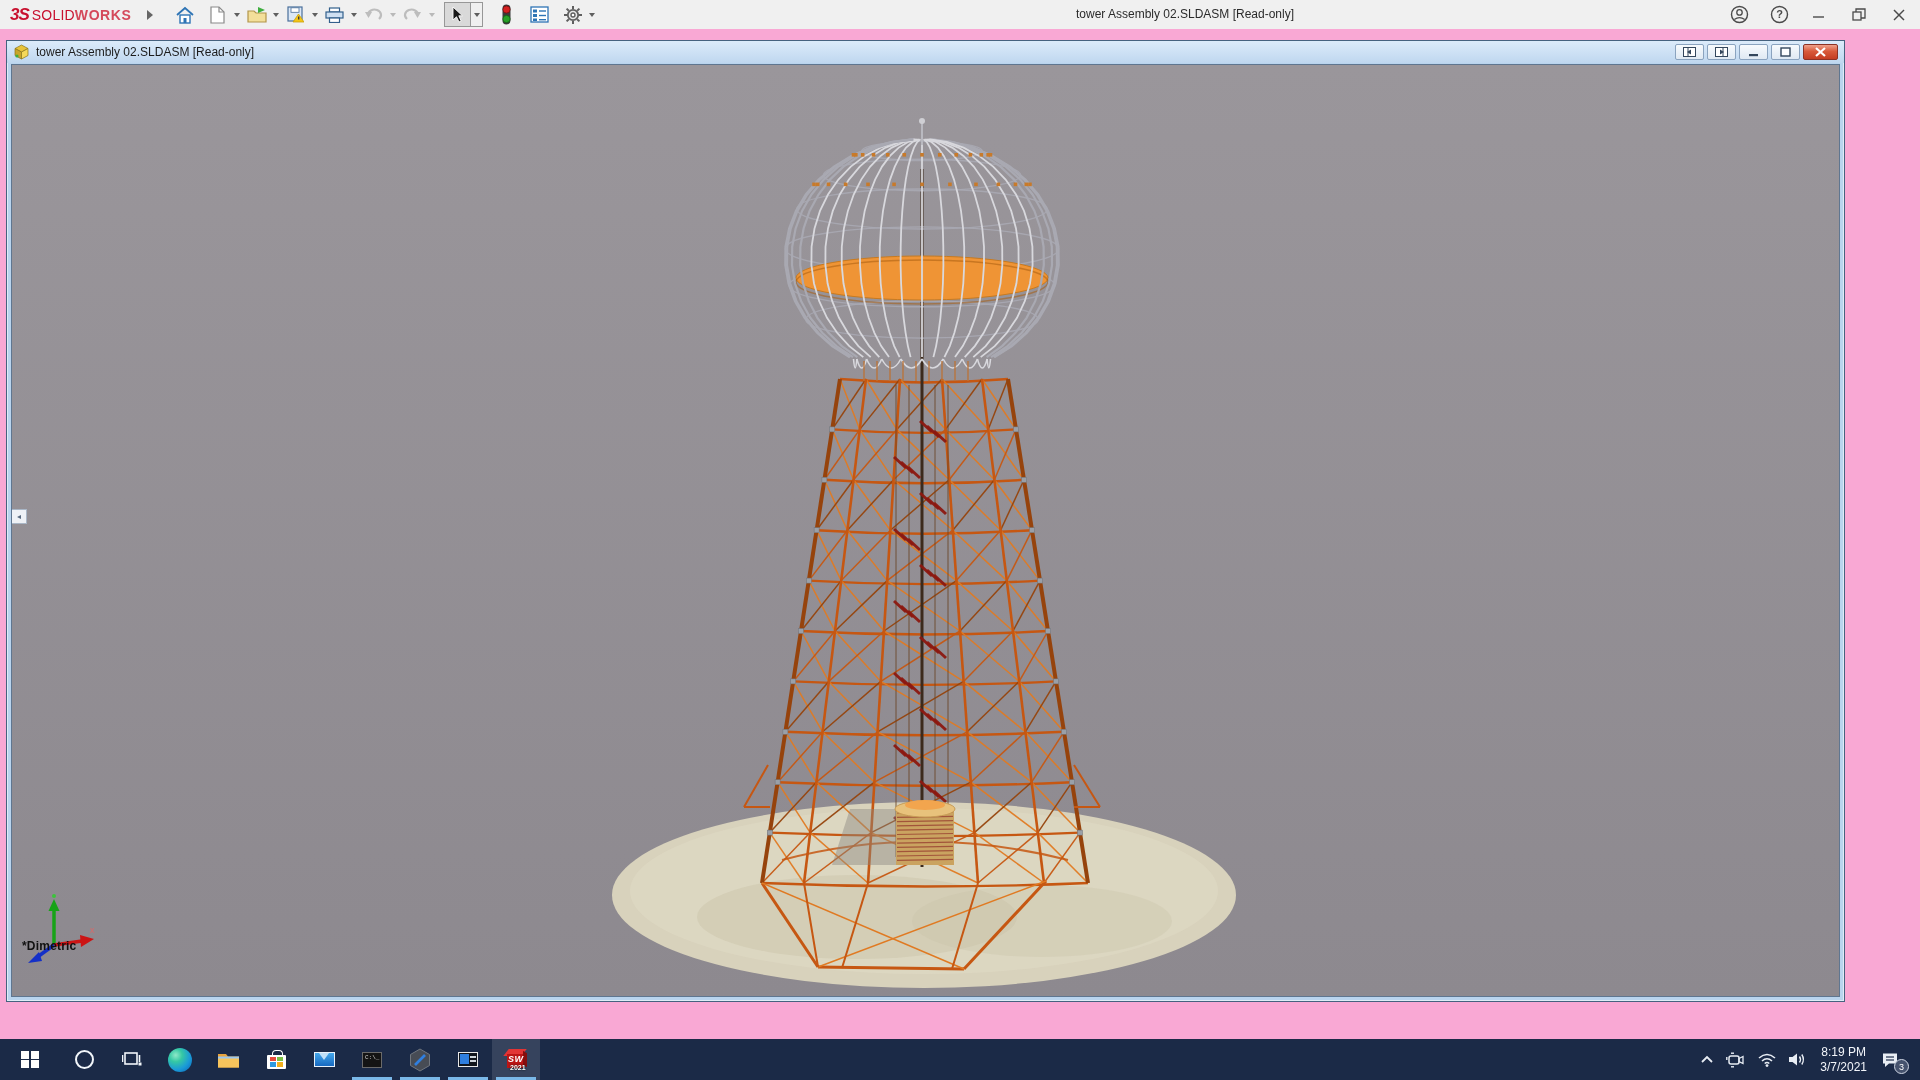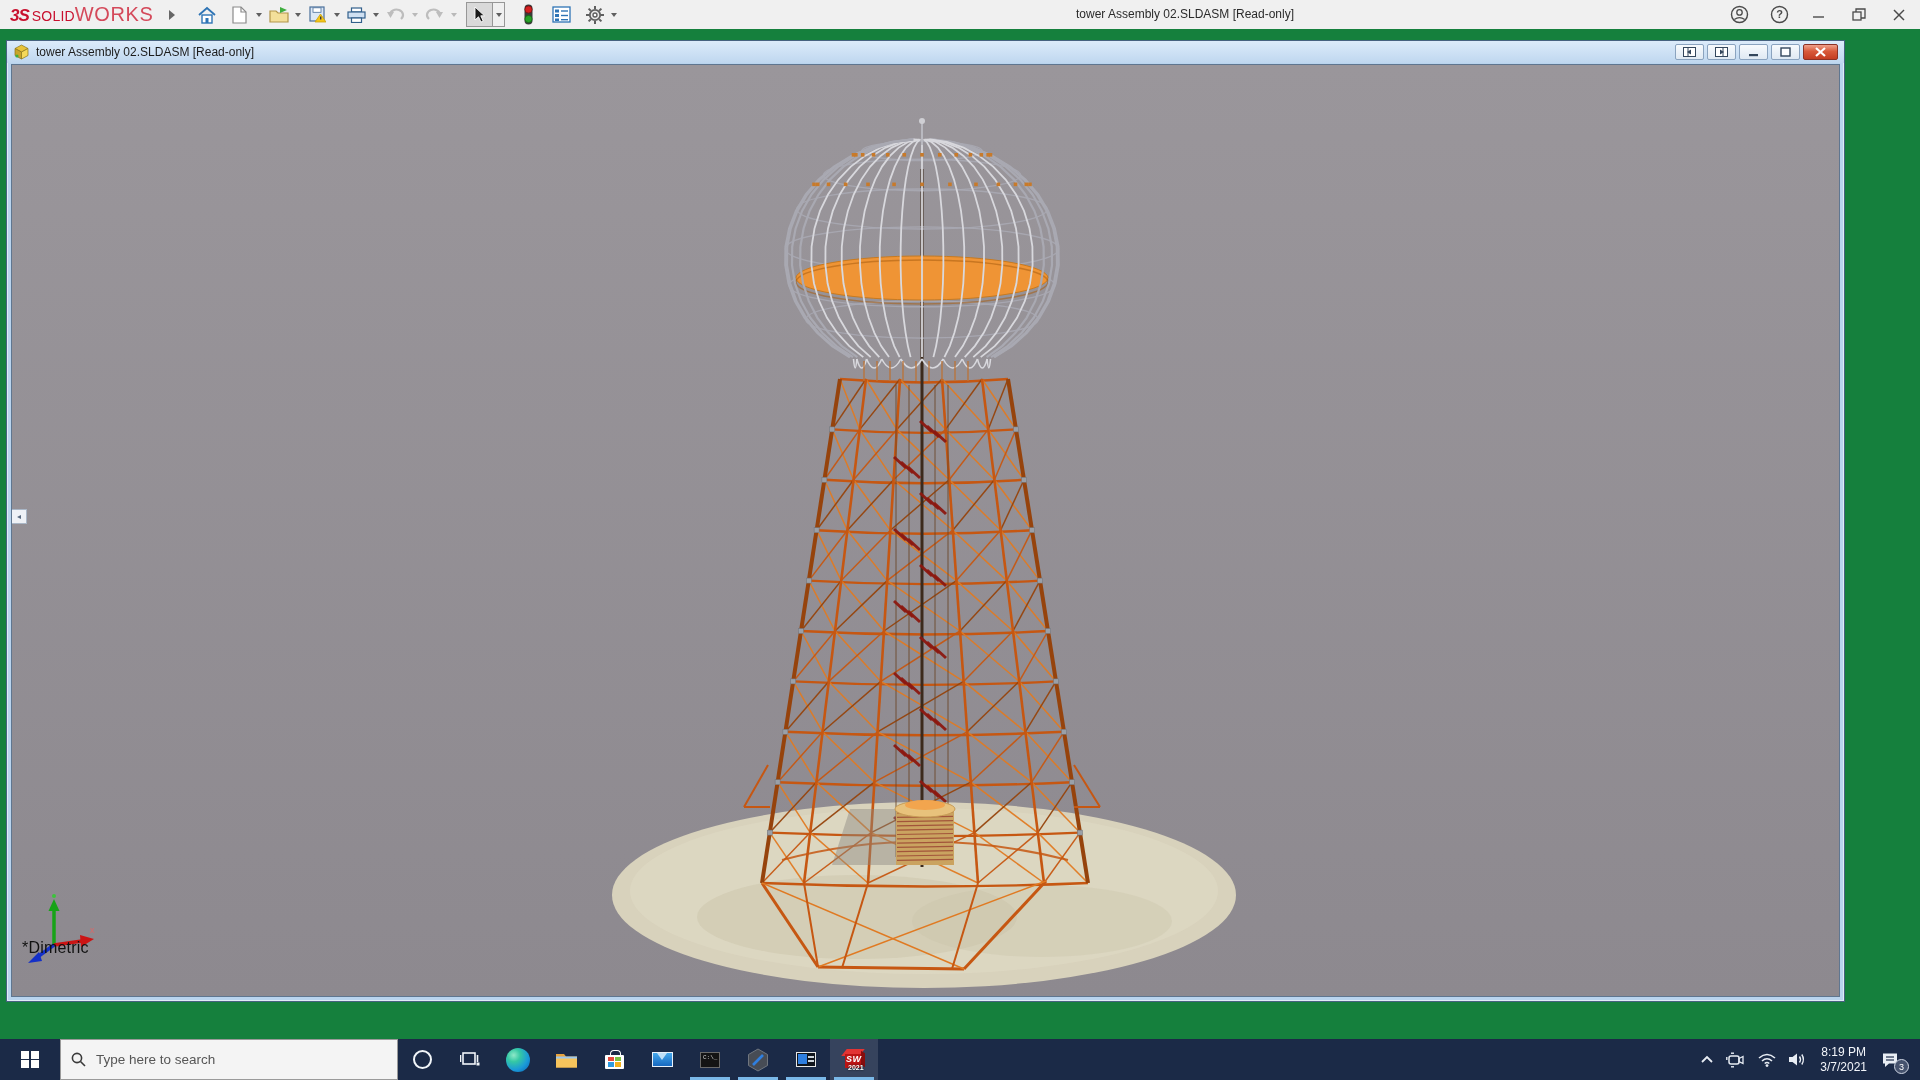--- a/index.html
+++ b/index.html
@@ -1,26 +1,26 @@
 <!DOCTYPE html>
 <html><head>
 <meta charset="utf-8">
 <style>
   * { margin:0; padding:0; box-sizing:border-box; }
   html,body { width:1920px; height:1080px; overflow:hidden; background:#fff;
     font-family:"Liberation Sans","DejaVu Sans",sans-serif; }
-  #stage { position:absolute; left:0; top:0; width:1920px; height:1080px; background:#15803d; }
+  #stage { position:absolute; left:0; top:0; width:1920px; height:1080px; background:#f9a8d4; }
 
   
   #titlebar { position:absolute; left:0; top:0; width:1920px; height:29px; background:#f0f0f0; }
   .tb-left { position:absolute; left:10px; top:0; height:29px; display:flex; align-items:center; }
   .logo { display:flex; align-items:baseline; margin-right:10px; }
   .logo-mark { font-style:italic; font-weight:800; font-size:17px; color:#c8102e; letter-spacing:-1px; margin-right:3px; }
   .logo-bold { font-weight:400; font-size:14px; color:#c8102e; letter-spacing:.2px; }
-  .logo-light { font-weight:400; font-size:20px; color:#d4495a; letter-spacing:.6px; }
+  .logo-light { font-weight:700; font-size:14px; color:#d4495a; letter-spacing:.6px; }
   .sep-arrow { width:0; height:0; border-top:5px solid transparent; border-bottom:5px solid transparent;
     border-left:6px solid #666; margin:0 18px 0 6px; }
   .tbtn { width:27px; height:25px; display:flex; align-items:center; justify-content:center; }
   .tbtn.sel { background:#d9d9d9; border:1px solid #979797; }
   .caretcell { width:12px; height:25px; display:flex; align-items:center; justify-content:center; }
   .caretcell.boxed { border:1px solid #979797; border-left:none; }
   .caret { width:0; height:0; border-left:3.5px solid transparent; border-right:3.5px solid transparent; border-top:4px solid #5f5f5f; }
   .caret.dis { border-top-color:#b9b9b9; }
   .gap6 { width:6px; } .gap10 { width:10px; }
   #app-title { position:absolute; left:1185px; top:7px; transform:translateX(-50%);
@@ -38,21 +38,21 @@
   .dbtn { width:29px; height:16px; border:1px solid #8aa3bf; border-radius:2px;
     background:linear-gradient(#f7fafd,#dfe9f3); display:flex; align-items:center; justify-content:center; }
   .dbtn.close { width:35px; background:linear-gradient(#f0a18b,#d85a3a 45%,#c43d22); border-color:#8c3224; }
   #viewport { position:absolute; left:4px; top:23px; width:1829px; height:933px;
     border:1px solid #5f7690; background:linear-gradient(#9a969b,#8d898f); overflow:hidden; }
   #scene-svg { position:absolute; left:0; top:0; }
   #splitter-tab { position:absolute; left:0px; top:444px; width:15px; height:15px;
     background:#eef1f6; border:1px solid #a9b6c6; border-left:none; display:flex; align-items:center; justify-content:center;
     font-size:8px; color:#5a6b80; }
   #triad { position:absolute; left:12px; top:828px; }
-  #view-label { position:absolute; left:10px; top:874px; font-size:16px; font-weight:400; color:#111; letter-spacing:.2px; }
+  #view-label { position:absolute; left:10px; top:874px; font-size:12px; font-weight:700; color:#111; letter-spacing:.2px; }
 
   
   #taskbar { position:absolute; left:0; top:1039px; width:1920px; height:41px; background:#1b2a47; display:flex; align-items:stretch; }
   .tk-tile { width:48px; display:flex; flex-direction:column; align-items:center; justify-content:center; position:relative; }
   .tk-tile .runline { position:absolute; bottom:0; left:4px; right:4px; height:3px; background:#7ab8e8; }
   .tk-tile.active { background:rgba(255,255,255,.12); }
   #start-btn { width:60px; display:flex; align-items:center; justify-content:center; }
   .winlogo { display:grid; grid-template-columns:8px 8px; grid-template-rows:8px 8px; gap:1.5px; }
   .winlogo span { background:#fdfdfd; }
   #search-box { width:338px; background:#f4f4f4; border:1px solid #9a9a9a; display:flex; align-items:center; padding:0 10px; gap:10px; }
@@ -610,27 +610,20 @@
 
   <div id="taskbar">
     <div id="start-btn">
       <div class="winlogo">
           <span></span>
           <span></span>
           <span></span>
           <span></span>
         </div>
     </div>
-    <div id="search-box">
-      <svg width="15" height="15">
-        <circle cx="6" cy="6" r="4.6" fill="none" stroke="#3a3a3a" stroke-width="1.6"></circle>
-        <line x1="9.5" y1="9.5" x2="14" y2="14" stroke="#3a3a3a" stroke-width="1.6"></line>
-      </svg>
-      <input type="text" placeholder="Type here to search" style="">
-    </div>
     <div class="tk-tile">
         <div class="cortana-ring"></div>
       </div>
     <div class="tk-tile">
       <svg width="20" height="17">
         <rect x="3" y="2" width="12" height="11" fill="none" stroke="#f2f6fa" stroke-width="1.6"></rect>
         <line x1="0.5" y1="4" x2="0.5" y2="11" stroke="#f2f6fa" stroke-width="1.6"></line>
         <line x1="17.5" y1="4" x2="17.5" y2="11" stroke="#f2f6fa" stroke-width="1.6"></line>
         <rect x="16.5" y="11.5" width="3" height="3" fill="#f2f6fa"></rect>
       </svg>

